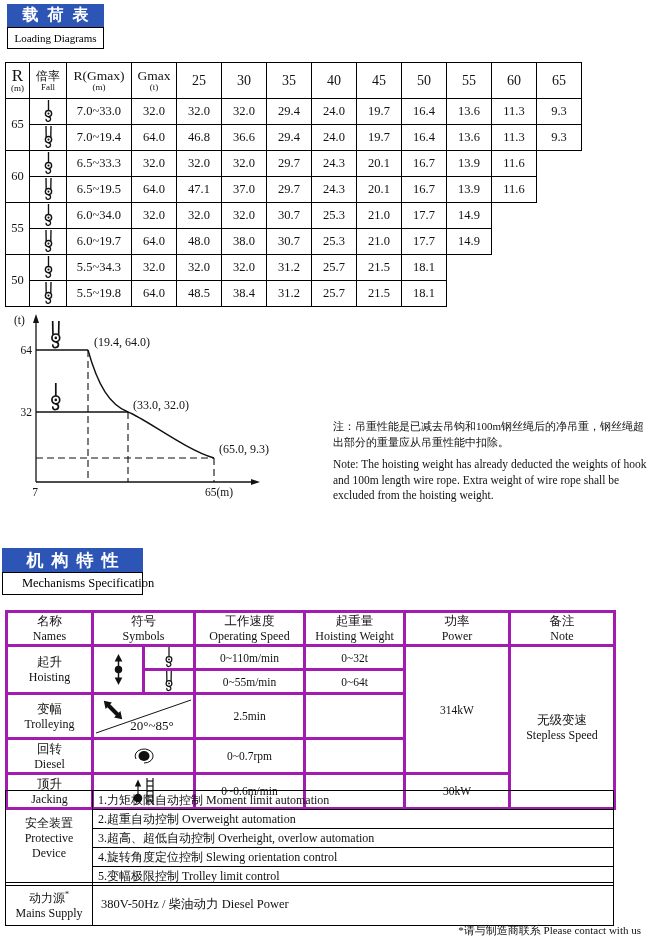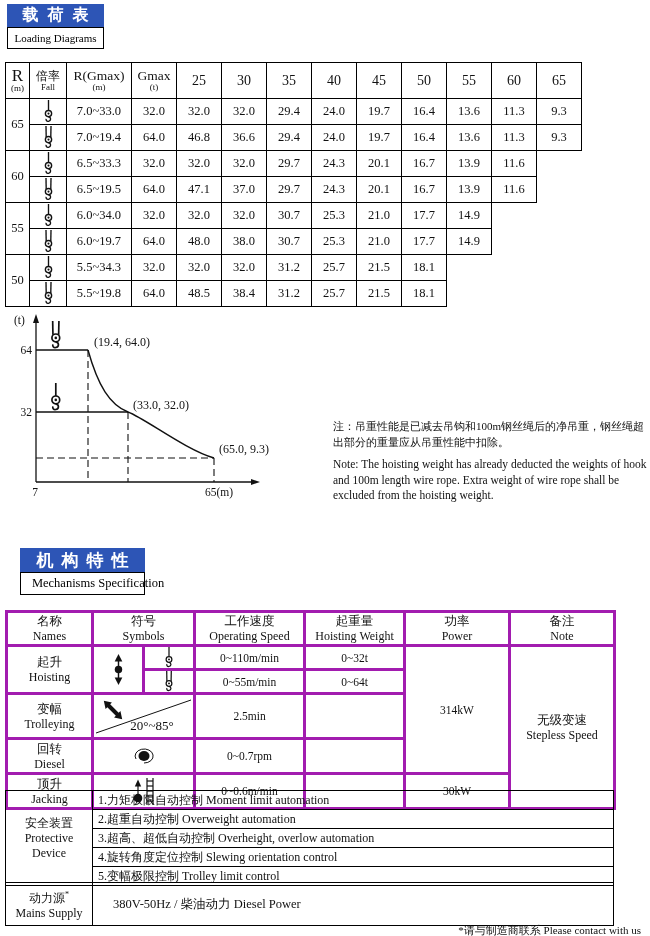--- a/index.html
+++ b/index.html
@@ -19,21 +19,21 @@
     letter-spacing:9px;text-indent:9px;white-space:nowrap;
   }
   .en-title{
     background:#fff;border:1px solid #000;color:#000;
     display:flex;align-items:center;justify-content:center;
     white-space:nowrap;
   }
   #title1{left:7px;top:4px;width:97px;}
   #title1 .zh-title{height:23px;font-size:16px;}
   #title1 .en-title{height:20px;font-size:11px;}
-  #title2{left:20px;top:548px;width:125px;}
+  #title2{left:2px;top:548px;width:141px;}
   #title2 .zh-title{height:24px;font-size:17px;letter-spacing:8px;text-indent:8px;}
   #title2 .en-title{height:21px;font-size:12.5px;padding-left:31px;}
 
   
   table{border-collapse:collapse;table-layout:fixed;}
   th,td{padding:0;text-align:center;vertical-align:middle;font-weight:normal;overflow:hidden;}
 
   
   #loading-table{left:5px;top:62px;width:576px;}
   #loading-table th,#loading-table td{border:1px solid #000;}
@@ -69,21 +69,21 @@
   .spd{font-size:11.5px;}
   .pw{font-size:12.5px;}
 
   
   #prot-table{left:5px;top:790px;width:608px;}
   #prot-table td{border:1px solid #000;height:18px;}
   #prot-table td.item{text-align:left;padding-left:5px;font-size:12px;}
   .plabel{font-size:12px;line-height:15px;}
   #mains-table{left:5px;top:882px;width:608px;}
   #mains-table td{border:1px solid #000;height:42px;}
-  #mains-table td.mval{text-align:left;padding-left:20px;font-size:12.5px;}
+  #mains-table td.mval{text-align:left;padding-left:8px;font-size:12.5px;}
   #footnote{position:absolute;right:9px;top:923px;font-size:11px;text-align:right;}
 
   
   .hooksvg{display:block;margin:0 auto;}
   sup{font-size:8px;}
 </style>
 </head>
 <body>
 
 <svg width="0" height="0" style="position:absolute" aria-hidden="true">

